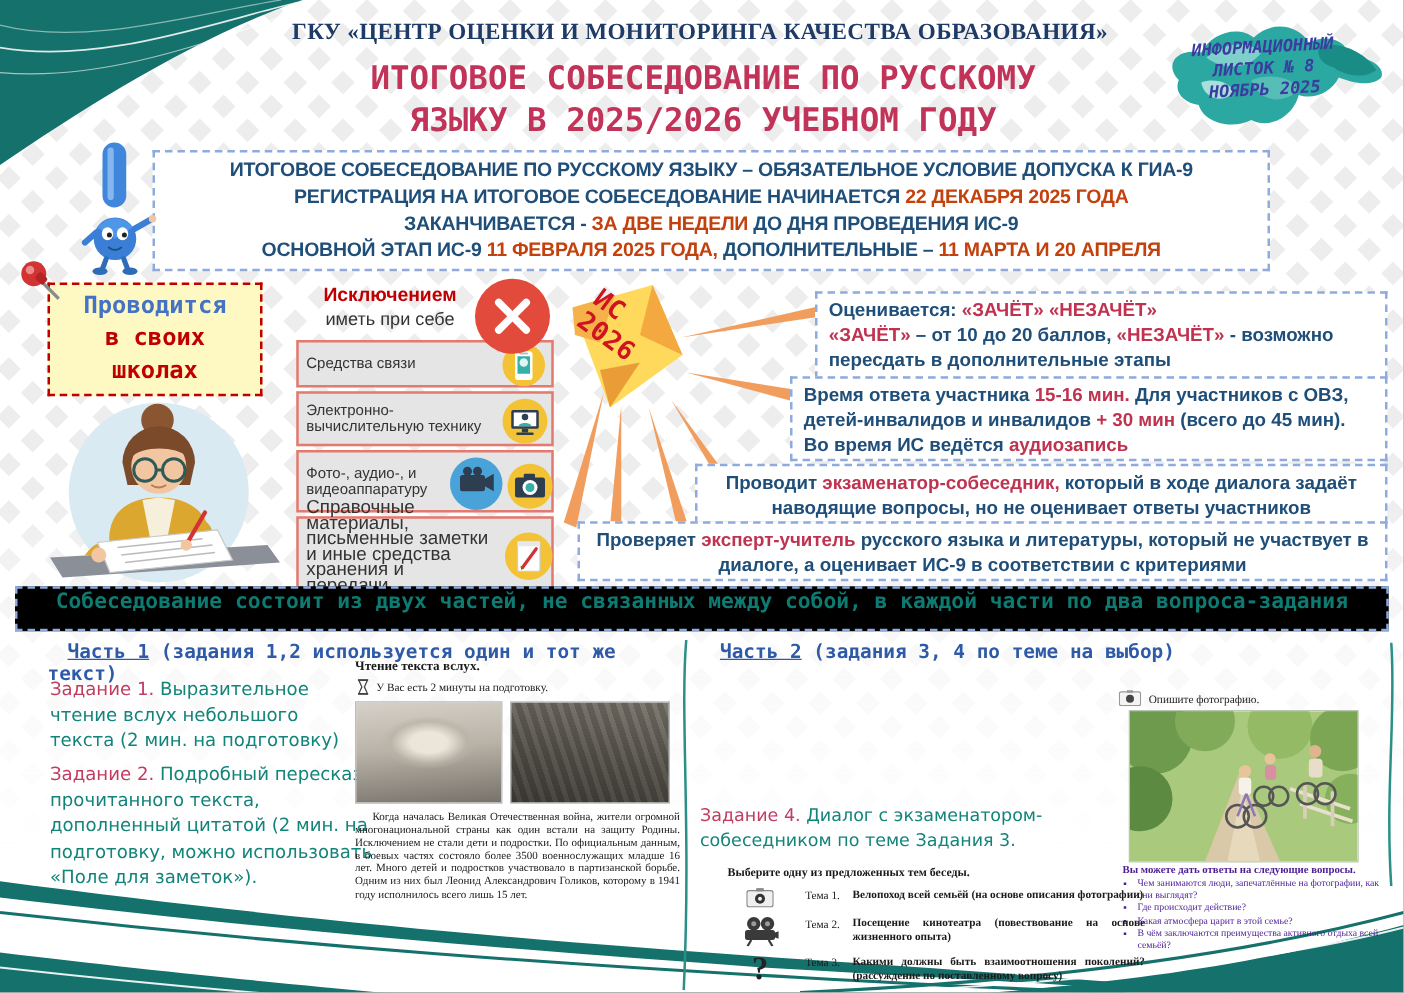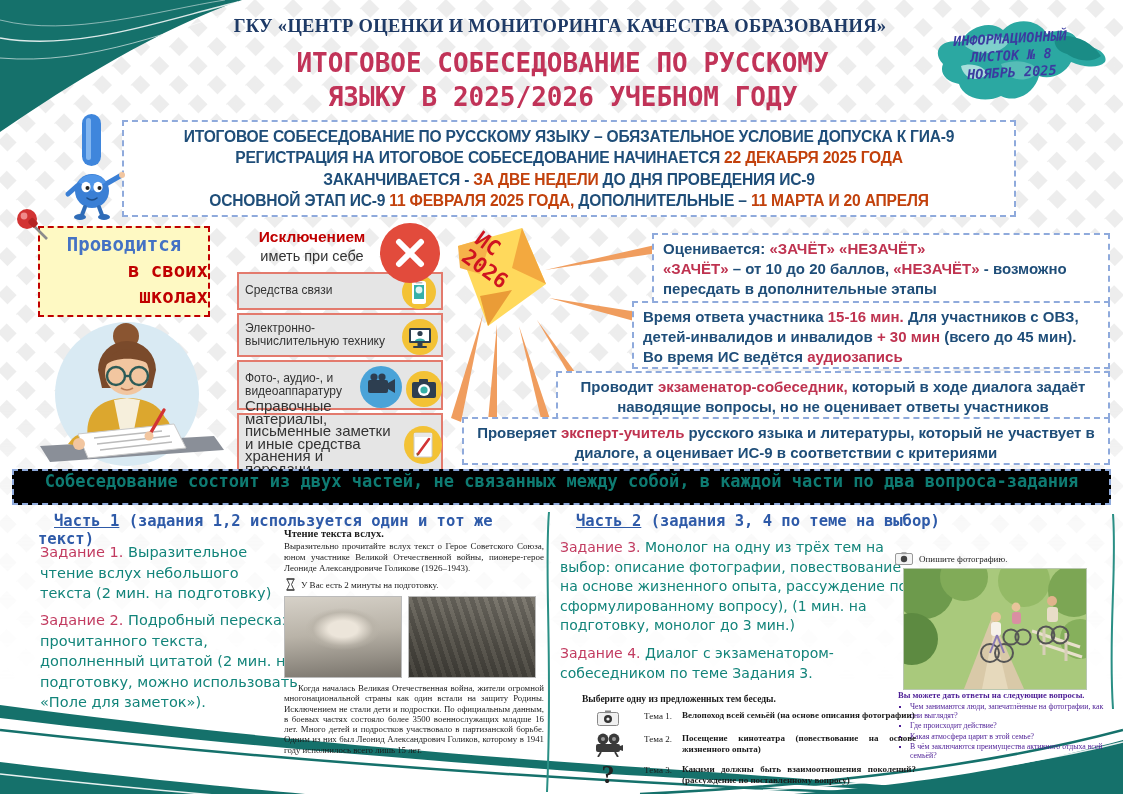--- a/index.html
+++ b/index.html
@@ -30,21 +30,21 @@
   
   .banner{left:122px;top:120px;width:874px;height:85px;background:#fff;border:2px dashed #8faadc;z-index:3;
     display:flex;flex-direction:column;justify-content:center;text-align:center;padding:4px 8px;
     font-weight:bold;font-size:15.6px;line-height:21.5px;letter-spacing:-.2px;}
   .bb{color:#1f4e79;} .br{color:#c2410c;}
   
   .excl{left:56px;top:112px;z-index:3;}
   .pin{left:14px;top:206px;z-index:4;}
   .loc{left:38px;top:226px;width:168px;height:84px;background:#fef9c3;border:2px dashed #c00000;z-index:3;
     text-align:center;font-family:"DejaVu Sans Mono",monospace;font-weight:bold;font-size:19px;line-height:26px;padding-top:3px;}
-  .loc .l1{color:#4472c4;} .loc .l2{color:#c00000;text-align:right;}
+  .loc .l1{color:#4472c4;} .loc .l2{color:#c00000;}
   
   .proh{left:237px;top:226px;width:206px;z-index:3;}
   .proh-t1{position:absolute;left:10px;top:2px;width:130px;text-align:center;color:#c00000;font-weight:bold;font-size:15.5px;}
   .proh-t2{position:absolute;left:10px;top:22px;width:130px;text-align:center;color:#333;font-size:14.5px;}
   .xcircle{position:absolute;right:2px;top:-4px;z-index:4;}
   .proh-items{position:absolute;left:0;top:46px;width:206px;}
   .pitem{position:relative;background:#e5e5e5;border:2px solid #e37a6d;margin-bottom:3px;
     display:flex;align-items:center;padding:2px 6px;box-sizing:border-box;}
   .pitem .lbl{font-size:12px;line-height:13.5px;color:#333;width:148px;}
   .pitem .ic{position:absolute;}
@@ -310,21 +310,20 @@
   </div>
   <div class="abs task task1">
     <span class="tl">Задание 1.</span><span> Выразительное чтение вслух небольшого текста (2 мин. на подготовку)</span>
   </div>
   <div class="abs task task2">
     <span class="tl">Задание 2.</span><span> Подробный пересказ прочитанного текста, дополненный цитатой (2 мин. на подготовку, можно использовать «Поле для заметок»).</span>
   </div>
 
   <div class="abs ws1">
     <div class="wtitle">Чтение текста вслух.</div>
-    <div class="wintro">Выразительно прочитайте вслух текст о Герое Советского Союза, юном участнике Великой Отечественной войны, пионере-герое Леониде Александровиче Голикове (1926–1943).</div>
     <div class="timer-row">
       <svg width="9" height="13" viewBox="0 0 9 13">
         <path d="M1,1 H8 L5.5,6.5 L8,12 H1 L3.5,6.5 Z" fill="none" stroke="#444" stroke-width="1"></path>
         <line x1="0.5" y1="1" x2="8.5" y2="1" stroke="#444" stroke-width="1.4"></line>
         <line x1="0.5" y1="12" x2="8.5" y2="12" stroke="#444" stroke-width="1.4"></line>
       </svg>
       <span>У Вас есть 2 минуты на подготовку.</span>
     </div>
     <div class="photos">
       <div class="ph ph1"></div>
@@ -352,23 +351,20 @@
     <line x1="72" y1="120" x2="140" y2="113" stroke="#bbb" stroke-width="1.4"></line>
     <line x1="75" y1="126" x2="148" y2="118" stroke="#bbb" stroke-width="1.4"></line>
     <line x1="78" y1="132" x2="150" y2="124" stroke="#bbb" stroke-width="1.4"></line>
     <line x1="142" y1="92" x2="128" y2="116" stroke="#d23333" stroke-width="3.4" stroke-linecap="round"></line>
     <circle cx="127" cy="118" r="4.5" fill="#f2c6a0"></circle>
     <circle cx="57" cy="126" r="6" fill="#f2c6a0"></circle>
   </svg>
 
   <div class="abs phead p2head">
     <span class="hname">Часть 2</span><span> (задания 3, 4 по теме на выбор)</span>
-  </div>
-  <div class="abs task task3">
-    <span class="tl">Задание 3.</span><span> Монолог на одну из трёх тем на выбор: описание фотографии, повествование на основе жизненного опыта, рассуждение по сформулированному вопросу), (1 мин. на подготовку, монолог до 3 мин.)</span>
   </div>
   <div class="abs task task4">
     <span class="tl">Задание 4.</span><span> Диалог с экзаменатором-собеседником по теме Задания 3.</span>
   </div>
 
   <div class="abs caption">
     <svg width="18" height="13" viewBox="0 0 18 13">
       <rect x="0.5" y="1.5" width="17" height="11" rx="1.5" fill="#f4f4f4" stroke="#999"></rect>
       <circle cx="9" cy="7" r="3.2" fill="#444"></circle>
       <rect x="6.5" y="0.2" width="5" height="2" fill="#999"></rect>

